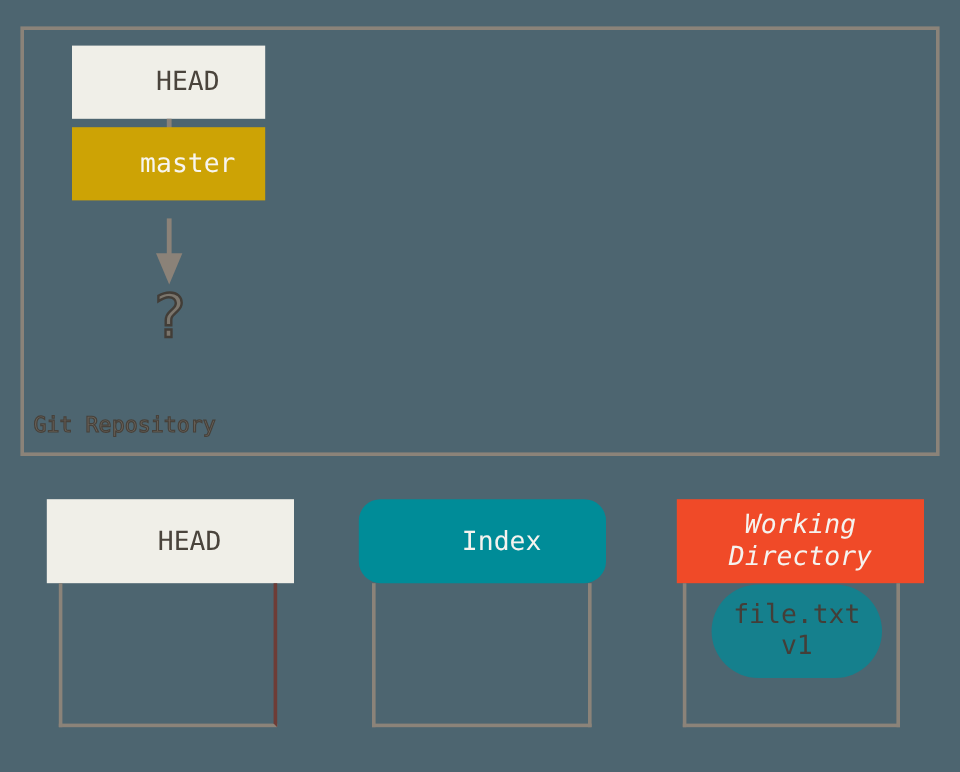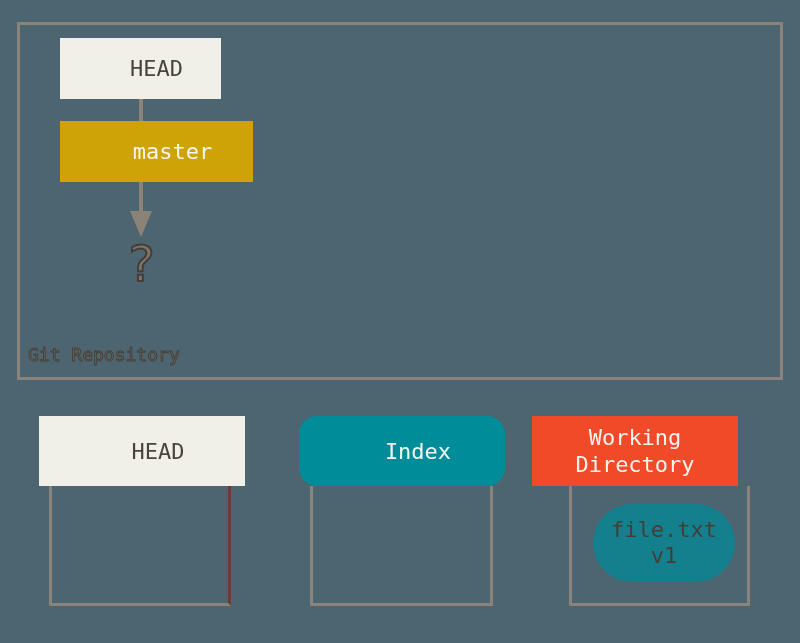--- a/index.html
+++ b/index.html
@@ -38,24 +38,24 @@
     display: flex;
     align-items: center;
     justify-content: center;
     text-align: center;
     font-size: 22px;
     line-height: 27px;
     box-sizing: border-box;
     padding-left: 32px;
   }
   .head-top    { left: 60px;  top: 38px;  width: 161px; height: 61px; background: #f0efe8; color: #4a443c; }
-  .master-box  { left: 60px;  top: 121px; width: 193px; height: 61px; background: #cda305; color: #f7f5f0; }
+  .master-box  { left: 60px;  top: 106px; width: 161px; height: 61px; background: #cda305; color: #f7f5f0; }
   .head-bottom { left: 39px;  top: 416px; width: 206px; height: 70px; background: #f0efe8; color: #4a443c; }
   .index-box   { left: 299px; top: 416px; width: 206px; height: 70px; background: #008c98; color: #f5f3ef; border-radius: 18px; }
-  .workdir-box { left: 532px; top: 416px; width: 206px; height: 70px; background: #f04a28; color: #f5f3ef; padding: 0 20px; }
+  .workdir-box { left: 564px; top: 416px; width: 206px; height: 70px; background: #f04a28; color: #f5f3ef; padding: 0 20px; font-style: italic; }
   
   .link-head-master {
     position: absolute;
     left: 139px; top: 99px;
     width: 4px; height: 22px;
     background: #8b8278;
   }
   .arrow-stem {
     position: absolute;
     left: 139px; top: 182px;
@@ -88,21 +88,21 @@
     border: 3px solid #8b8379;
     border-top: none;
     box-sizing: border-box;
   }
   .bin-head    { left: 49px;  width: 182px; border-right-color: #6e3c36; }
   .bin-index   { left: 310px; width: 183px; }
   .bin-workdir { left: 569px; width: 181px; }
   
   .file-pill {
     position: absolute;
-    left: 593px; top: 504px;
+    left: 593px; top: 487px;
     width: 142px; height: 78px;
     background: #15808d;
     border-radius: 39px;
     display: flex;
     flex-direction: column;
     align-items: center;
     justify-content: center;
     font-size: 22px;
     line-height: 26px;
     color: #443e38;

